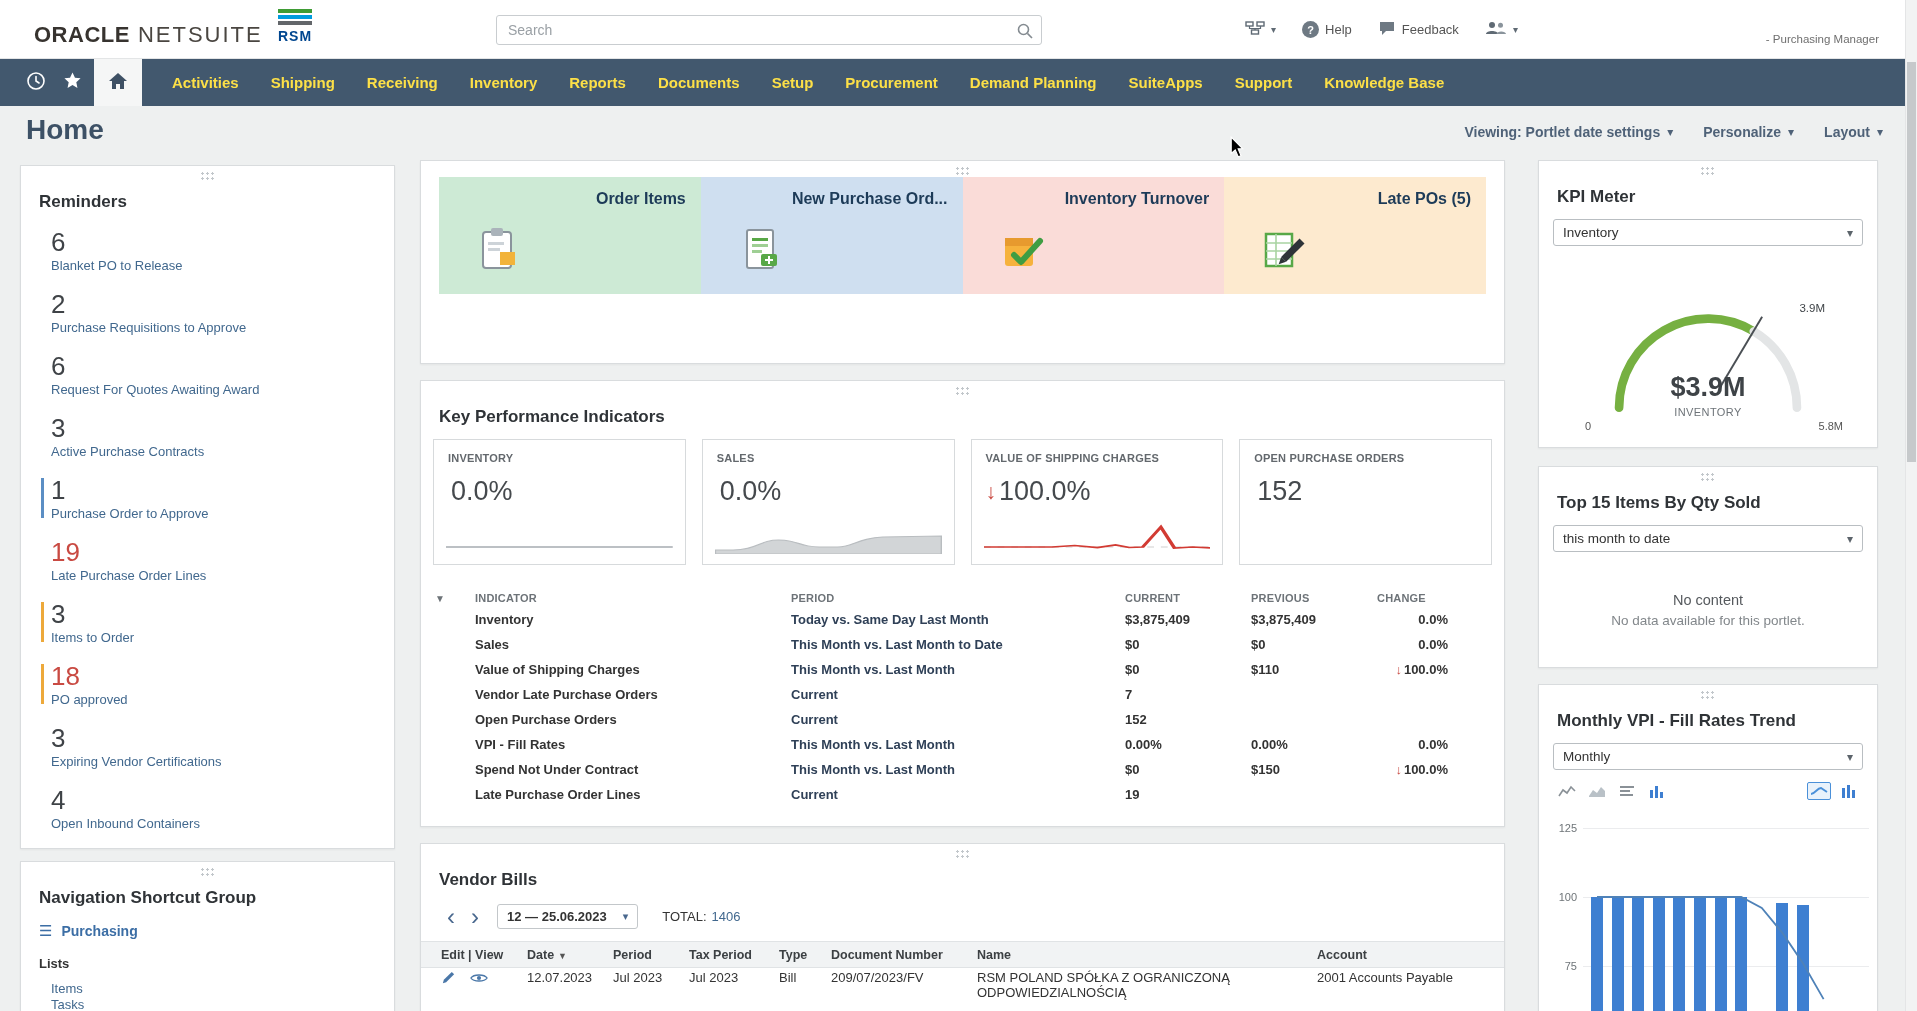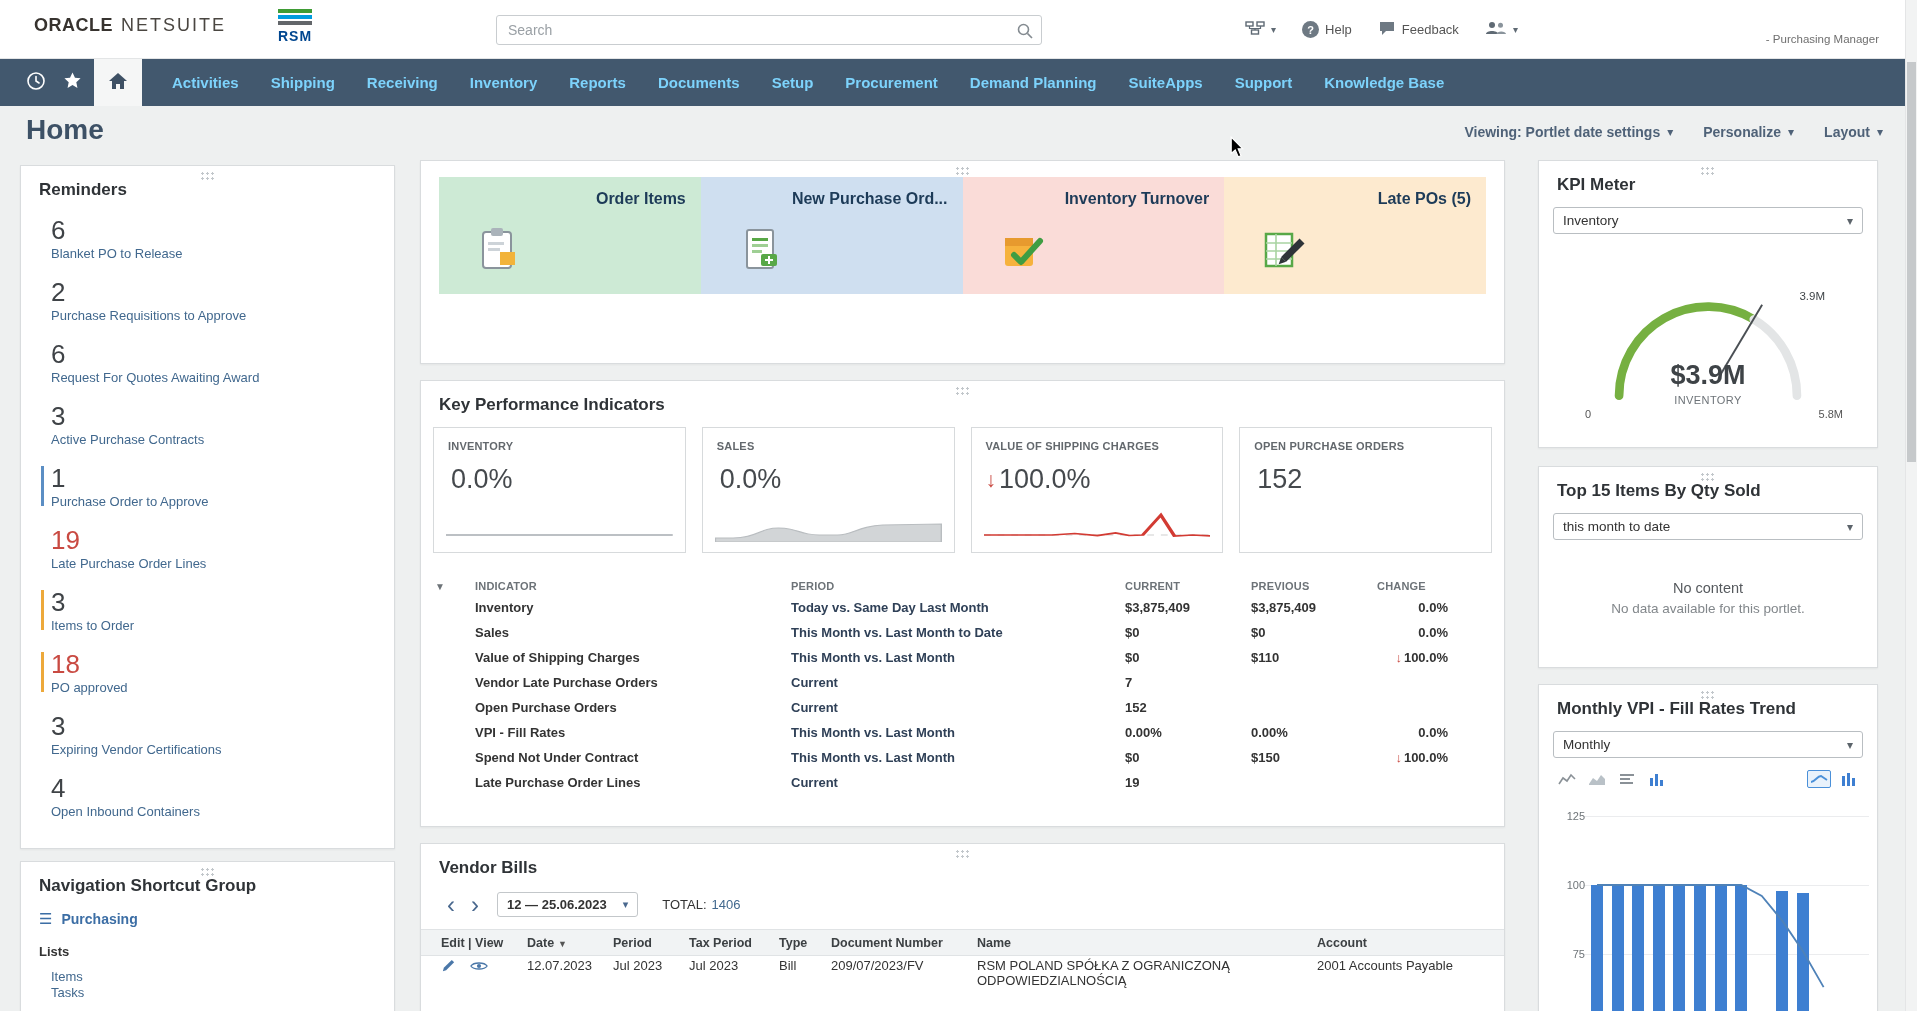--- a/index.html
+++ b/index.html
@@ -2,60 +2,60 @@
 <html style="--nav-bg: #42586e; --link-blue: #41688e; --red: #c94a42; --accent-blue: #5b8ec4; --accent-orange: #eda93b; --tile-green: #cdead5; --tile-blue: #cfdff0; --tile-pink: #fadcd8; --tile-orange: #fdeacf; --gauge-green: #76b041; --bar-blue: #3e7fd1;"><head>
 <meta charset="utf-8">
 <style>
   *{box-sizing:border-box;margin:0;padding:0}
   html,body{width:1917px;height:1011px}
   body{font-family:"Liberation Sans","DejaVu Sans",sans-serif;color:#333;background:#eef0f0;overflow:hidden}
   .screen{position:relative;width:1917px;height:1011px;background:#eef0f0;overflow:hidden}
 
   
   .topbar{position:absolute;top:0;left:0;right:0;height:59px;background:#fff;border-bottom:1px solid #e3e5e6;z-index:6}
-  .brand{position:absolute;left:34px;top:15px;font-size:18px;color:#37332f;letter-spacing:.5px;cursor:pointer;white-space:nowrap}
+  .brand{position:absolute;left:34px;top:22px;font-size:22px;color:#37332f;letter-spacing:.5px;cursor:pointer;white-space:nowrap}
   .brand-oracle{font-weight:800;margin-right:8px}
   .brand-netsuite{font-weight:500;color:#4a4641;letter-spacing:2px}
   .rsm{position:absolute;left:278px;top:9px}
   .rsm-flag{display:flex;flex-direction:column;gap:2px;width:34px}
   .rsm-flag i{display:block;height:4px}
   .rsm-flag i:nth-child(1){background:#3f9c35}
   .rsm-flag i:nth-child(2){background:#009cde}
   .rsm-flag i:nth-child(3){background:#63666a}
   .rsm-text{font-weight:800;color:#00468f;font-size:14px;margin-top:3px;letter-spacing:1px}
   .search{position:absolute;left:496px;top:15px;width:546px;height:30px;border:1px solid #c9cdd0;border-radius:3px;background:#fff}
   .search-input{width:100%;height:100%;border:0;outline:none;padding:0 34px 0 11px;font-size:14px;font-family:inherit;color:#333;background:transparent}
   .search-input::placeholder{color:#9aa0a5}
   .search-icon{position:absolute;right:7px;top:6px;width:18px;height:18px;cursor:pointer}
   .top-actions{position:absolute;left:1245px;top:0;height:59px;display:flex;align-items:center;gap:26px;color:#555}
   .top-action{display:flex;align-items:center;gap:6px;font-size:13px;cursor:pointer;white-space:nowrap}
   .help-circle{width:17px;height:17px;border-radius:50%;background:#6e7983;color:#fff;font-size:11px;font-weight:700;display:inline-flex;align-items:center;justify-content:center}
   .mini-caret{font-size:10px;color:#5f6a74}
   .role{position:absolute;right:38px;top:33px;font-size:11.5px;color:#6f6f6f;white-space:nowrap}
 
   
-  .navbar{position:absolute;top:59px;left:0;right:0;height:47px;background:var(--nav-bg,#42586e);display:flex;align-items:center;color:#7dd3fc;z-index:5;padding-left:18px}
+  .navbar{position:absolute;top:59px;left:0;right:0;height:47px;background:var(--nav-bg,#42586e);display:flex;align-items:center;color:#fde047;z-index:5;padding-left:18px}
   .nav-iconbtn{width:36px;height:47px;display:flex;align-items:center;justify-content:center;cursor:pointer}
   .home-tab{width:48px;height:47px;background:#f5f6f6;display:flex;align-items:center;justify-content:center;margin:0 4px;cursor:pointer}
   .nav-menu{display:flex;align-items:center;margin-left:10px}
   .nav-item{padding:0 16px;font-size:15px;font-weight:600;line-height:47px;cursor:pointer;white-space:nowrap}
 
   
   .page-title{position:absolute;left:26px;top:114px;font-size:28px;font-weight:700;color:#3d5166}
   .page-controls{position:absolute;right:34px;top:124px;display:flex;gap:30px;font-size:14px;color:#4f6278;font-weight:600}
   .page-control{display:flex;align-items:center;gap:7px;cursor:pointer;white-space:nowrap}
   .caret{font-size:12px;color:#4f6278}
 
   
   .col-left{position:absolute;left:20px;top:160px;width:375px}
   .col-center{position:absolute;left:420px;top:160px;width:1085px}
   .col-right{position:absolute;left:1538px;top:160px;width:340px}
 
   .portlet{position:relative;background:#fff;border:1px solid #d9dcde;box-shadow:0 1px 2px rgba(0,0,0,.05)}
-  .portlet-title{font-size:17px;font-weight:700;color:#2f3337;padding:14px 18px 0}
+  .portlet-title{font-size:17px;font-weight:700;color:#2f3337;padding:26px 18px 0}
   .drag-handle{position:absolute;top:5px;left:50%;transform:translateX(-50%);width:16px;height:9px;cursor:grab;
     background-image:radial-gradient(circle,#c2c7cb 1.2px,transparent 1.4px);background-size:5px 5px}
 
   
   .reminders{margin-top:5px;height:684px}
   .rem-list{margin-top:8px}
   .rem-item{position:relative;padding:9px 16px 9px 30px;cursor:pointer}
   .rem-count{font-size:26px;line-height:27px;color:#3f4347}
   .rem-count.red{color:var(--red,#c94a42)}
   .rem-label{font-size:13px;color:var(--link-blue,#41688e);margin-top:2px}
@@ -135,21 +135,21 @@
   .empty-title{margin-top:40px;font-size:14.5px;font-weight:400;color:#55595d;text-align:center}
   .empty-msg{margin-top:5px;font-size:13.5px;color:#82878b;text-align:center}
 
   .vpi-portlet{margin-top:16px;height:360px}
   .chart-icons{margin:12px 16px 0;display:flex;align-items:center;gap:6px}
   .chart-icon{width:24px;height:18px;display:flex;align-items:center;justify-content:center;cursor:pointer}
   .chart-icon.sel{border:1.5px solid #4a90d9;background:#e9f2fb;border-radius:2px}
   .chart-icons .spacer{flex:1}
   .vpi-chart{position:relative;height:238px;margin:8px 6px 0 8px;overflow:hidden}
   .vpi-grid{position:absolute;left:36px;right:2px;height:1px;background:#ebecee}
-  .vpi-ytick{position:absolute;left:8px;width:30px;text-align:right;font-size:11px;color:#6e7478;transform:translateY(-50%)}
+  .vpi-ytick{position:absolute;left:0;width:30px;text-align:right;font-size:11px;color:#6e7478;transform:translateY(-50%)}
   .vpi-bar{position:absolute;width:12px;height:320px;background:var(--bar-blue,#3e7fd1)}
   .vpi-line-svg{position:absolute;inset:0;width:100%;height:100%;overflow:visible;pointer-events:none}
   .vpi-line-svg polyline{fill:none;stroke:#4f82b8;stroke-width:1.8}
 
   
   .scrollbar{position:absolute;right:0;top:0;bottom:0;width:12px;background:#f2f3f3;border-left:1px solid #e4e5e6;z-index:9}
   .scroll-thumb{position:absolute;left:1px;right:1px;top:62px;height:400px;background:#c6c9cb;cursor:pointer}
   .cursor{position:absolute;left:1230px;top:136px;z-index:20;pointer-events:none}
 </style>
 </head>

